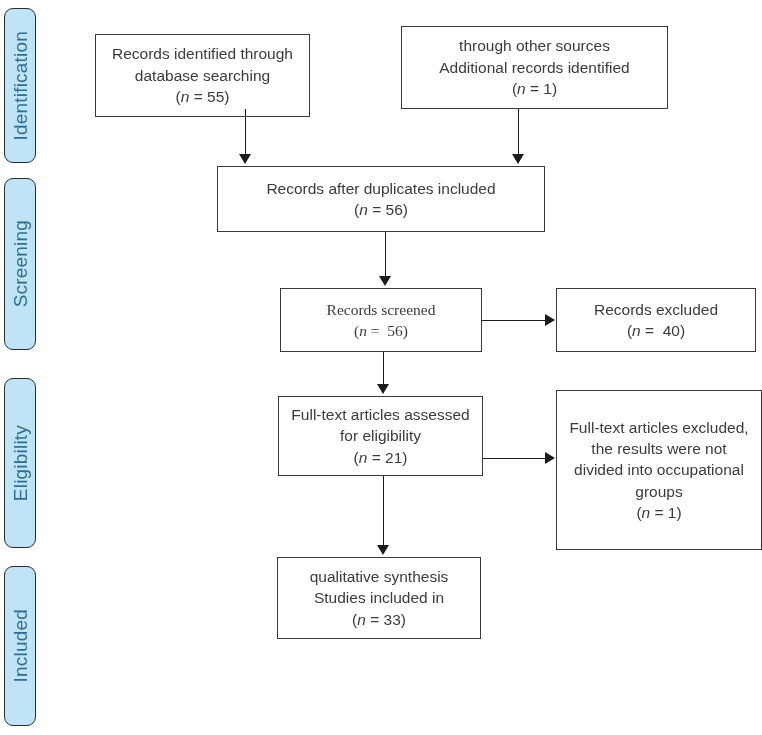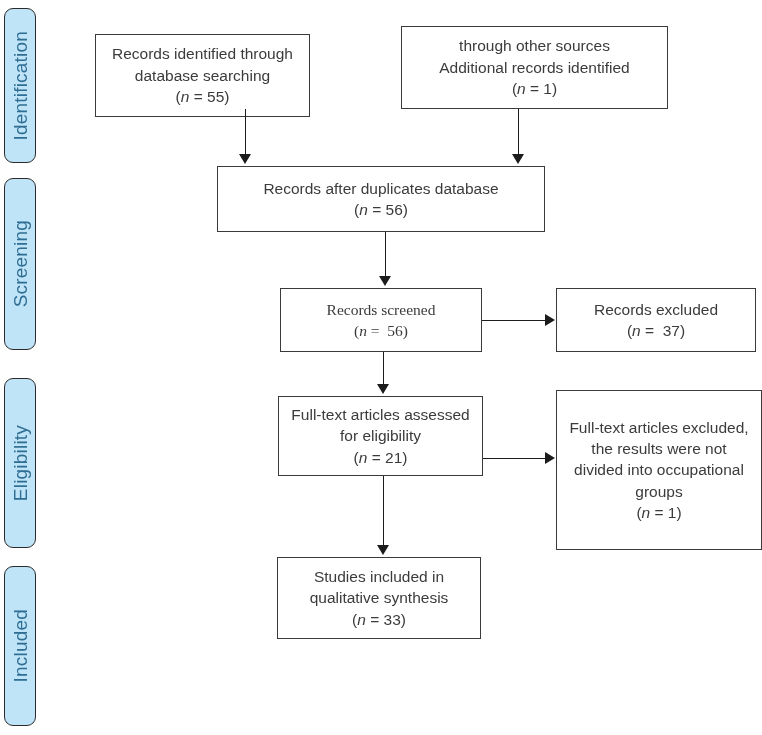--- a/index.html
+++ b/index.html
@@ -110,51 +110,51 @@
     <span class="line"><span>(</span><i>n</i><span> = 55)</span></span>
   </div>
 
   <div class="box" style="left:401px; top:26px; width:267px; height:83px;">
     <span class="line">through other sources</span>
     <span class="line">Additional records identified</span>
     <span class="line"><span>(</span><i>n</i><span> = 1)</span></span>
   </div>
 
   <div class="box" style="left:217px; top:166px; width:328px; height:66px;">
-    <span class="line">Records after duplicates database</span>
+    <span class="line">Records after duplicates included</span>
     <span class="line"><span>(</span><i>n</i><span> = 56)</span></span>
   </div>
 
   <div class="box" style="left:280px; top:288px; width:202px; height:64px;font-family:Liberation Serif, serif;">
     <span class="line">Records screened</span>
     <span class="line"><span>(</span><i>n</i><span> =  56)</span></span>
   </div>
 
   <div class="box" style="left:556px; top:288px; width:200px; height:64px;">
     <span class="line">Records excluded</span>
-    <span class="line"><span>(</span><i>n</i><span> =  37)</span></span>
+    <span class="line"><span>(</span><i>n</i><span> =  40)</span></span>
   </div>
 
   <div class="box" style="left:278px; top:396px; width:205px; height:80px;">
     <span class="line">Full-text articles assessed</span>
     <span class="line">for eligibility</span>
     <span class="line"><span>(</span><i>n</i><span> = 21)</span></span>
   </div>
 
   <div class="box" style="left:556px; top:390px; width:206px; height:160px;">
     <span class="line">Full-text articles excluded,</span>
     <span class="line">the results were not</span>
     <span class="line">divided into occupational</span>
     <span class="line">groups</span>
     <span class="line"><span>(</span><i>n</i><span> = 1)</span></span>
   </div>
 
   <div class="box" style="left:277px; top:557px; width:204px; height:82px;">
+    <span class="line">qualitative synthesis</span>
     <span class="line">Studies included in</span>
-    <span class="line">qualitative synthesis</span>
     <span class="line"><span>(</span><i>n</i><span> = 33)</span></span>
   </div>
 
   <div class="vline" style="left:245px; top:109px; height:45px;"></div>
   <div class="arrow-down" style="left:239px; top:154px;"></div>
 
   <div class="vline" style="left:518px; top:109px; height:45px;"></div>
   <div class="arrow-down" style="left:512px; top:154px;"></div>
 
   <div class="vline" style="left:385px; top:232px; height:44px;"></div>

